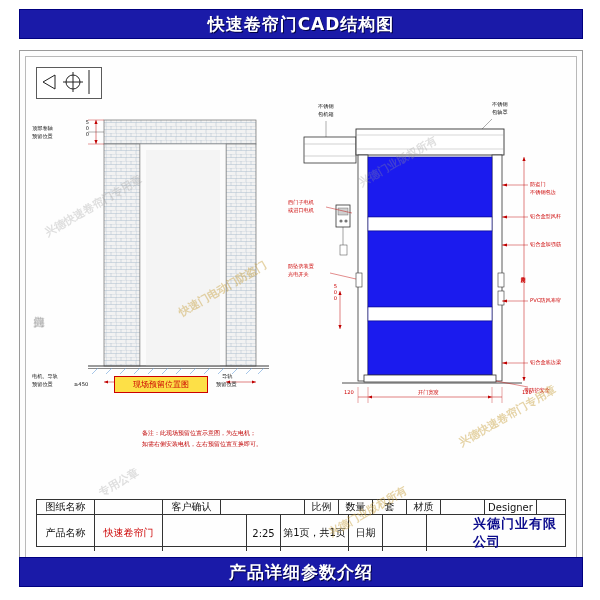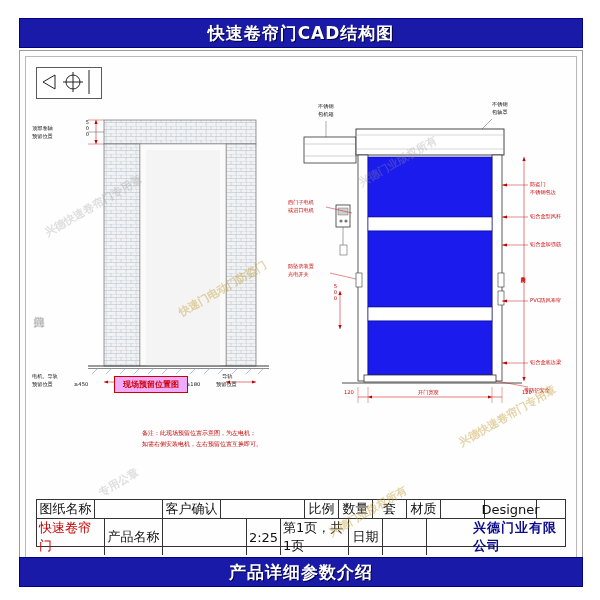--- a/index.html
+++ b/index.html
@@ -15,21 +15,21 @@
   .banner{
     position:absolute;left:19px;width:562px;height:28px;
     background:#1a1aa8;
     border:1px solid #000080;
     display:flex;align-items:center;justify-content:center;
   }
   .banner span{
     color:#ffffff;font-weight:bold;font-size:17px;letter-spacing:1px;
     text-shadow:1px 1px 0 #000044;
   }
-  .banner-top{top:18px;}
+  .banner-top{top:9px;}
   .banner-bottom{top:557px;}
 
   
   .sheet{
     position:absolute;left:19px;top:50px;width:562px;height:512px;
     background:#fdfdfd;border:1px solid #9a9a9a;
   }
   .sheet-inner{
     position:absolute;left:5px;top:5px;right:5px;bottom:5px;
     border:1px solid #b9b9b9;background:#fefefe;
@@ -49,42 +49,42 @@
   }
   .lbl.red{color:#cc0000;}
   .lbl.v{writing-mode:vertical-rl;text-orientation:upright;}
 
   
   .wall{position:absolute;left:60px;top:55px;width:185px;height:290px;}
   .wall svg{display:block;}
 
   .caption-box{
     position:absolute;border:1px solid #cc0000;color:#cc0000;
-    font-size:8px;padding:2px 8px;background:#f0abfc;
-    font-weight:bold;
+    font-size:8px;padding:2px 18px;background:#fde047;
+    font-weight:normal;
   }
 
   
   .note{
     position:absolute;left:116px;top:370px;width:330px;
     font-size:6px;color:#c00000;line-height:1.9;
     text-align:left;
   }
 
   
   .titleblock{
     position:absolute;left:10px;bottom:10px;right:10px;height:46px;
     border:1px solid #333;display:flex;flex-direction:column;
   }
   .tb-row{flex:1;display:flex;border-bottom:1px solid #333;}
   .tb-row:last-child{border-bottom:none;}
   .tb-cell{
     border-right:1px solid #333;
     display:flex;align-items:center;justify-content:center;
-    font-size:13px;color:#111;padding:0 2px;box-sizing:border-box;
+    font-size:10px;color:#111;padding:0 2px;box-sizing:border-box;
   }
   .tb-cell:last-child{border-right:none;}
   .tb-red{color:#cc0000;}
   .company{
     color:#0b0b8c;font-weight:bold;font-size:13px;letter-spacing:1px;margin-left:44px;
   }
 
   
   .wm{
     position:absolute;color:rgba(150,150,150,0.30);
@@ -310,22 +310,22 @@
           <div class="tb-cell" style="width:84px;"></div>
           <div class="tb-cell" style="width:34px;">比例</div>
           <div class="tb-cell" style="width:34px;">数量</div>
           <div class="tb-cell" style="width:34px;">套</div>
           <div class="tb-cell" style="width:34px;">材质</div>
           <div class="tb-cell" style="width:44px;"></div>
           <div class="tb-cell" style="width:52px;">Designer</div>
           <div class="tb-cell" style="flex:1;"></div>
         </div>
         <div class="tb-row">
+          <div class="tb-cell" style="width:58px;">产品名称</div>
           <div class="tb-cell tb-red" style="width:68px;">快速卷帘门</div>
-          <div class="tb-cell" style="width:58px;">产品名称</div>
           <div class="tb-cell" style="width:84px;"></div>
           <div class="tb-cell" style="width:34px;">2:25</div>
           <div class="tb-cell" style="width:68px;">第1页，共1页</div>
           <div class="tb-cell" style="width:34px;">日期</div>
           <div class="tb-cell" style="width:44px;"></div>
           <div class="tb-cell company" style="flex:1;">兴德门业有限公司</div>
         </div>
       </div>
 
       <div class="wm" style="left:16px;top:170px;">兴德快速卷帘门专用章</div>

